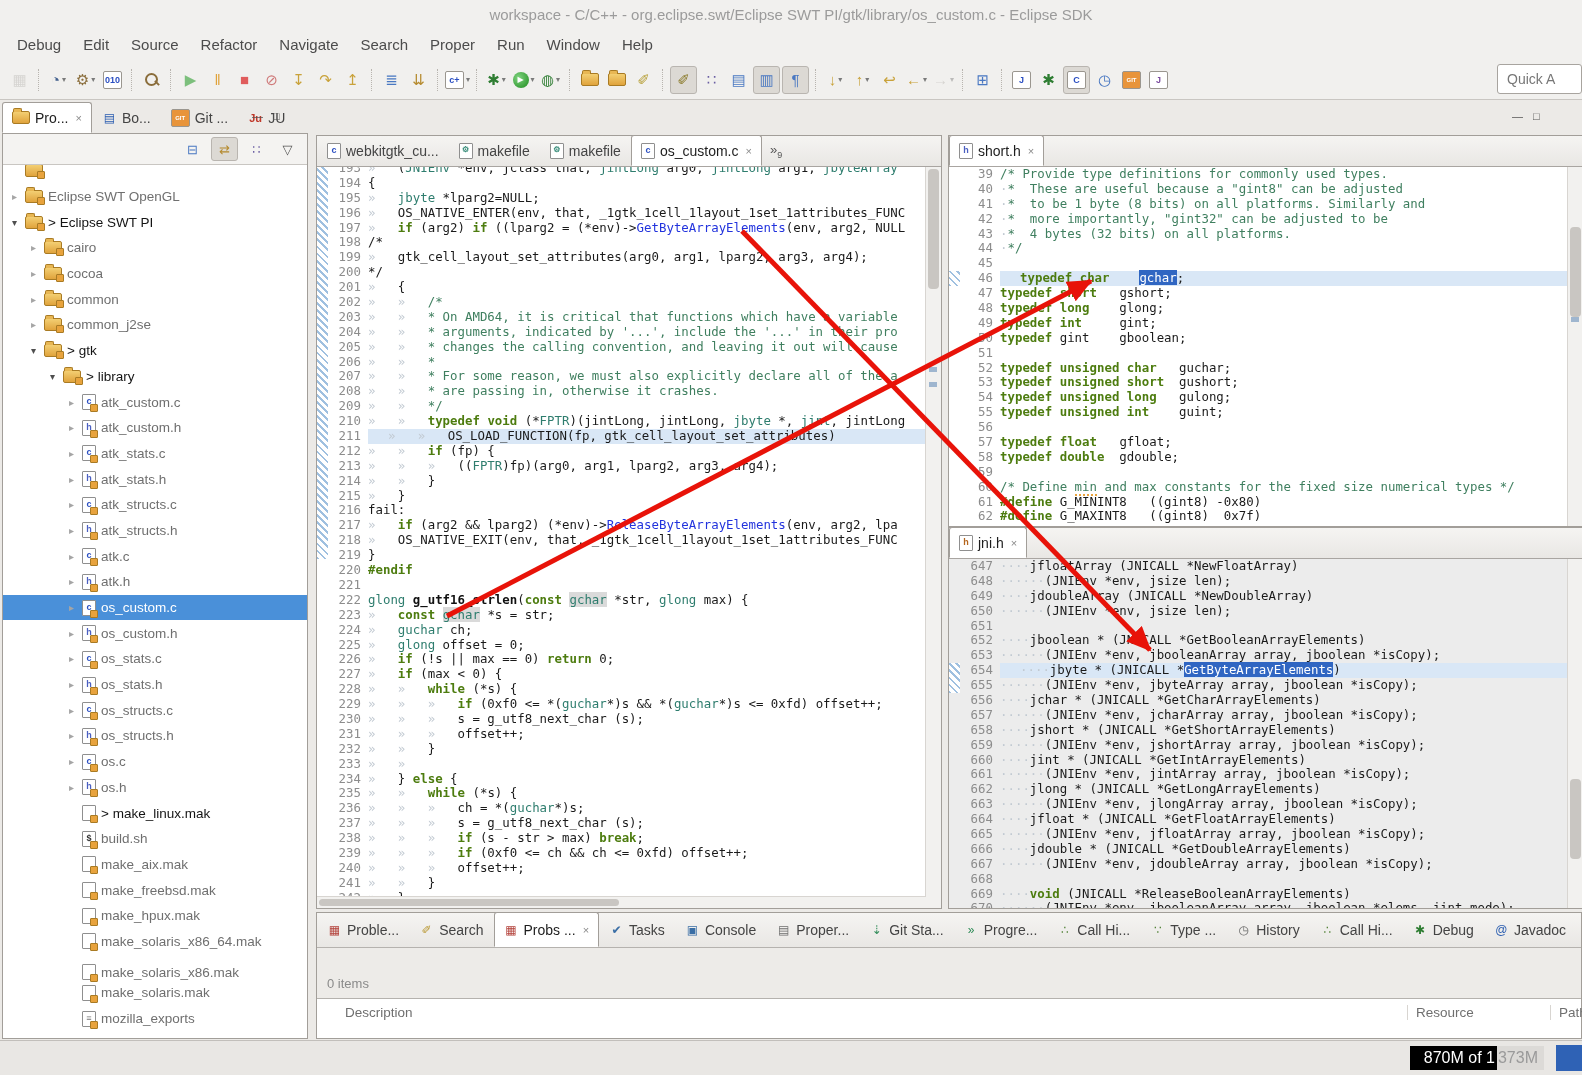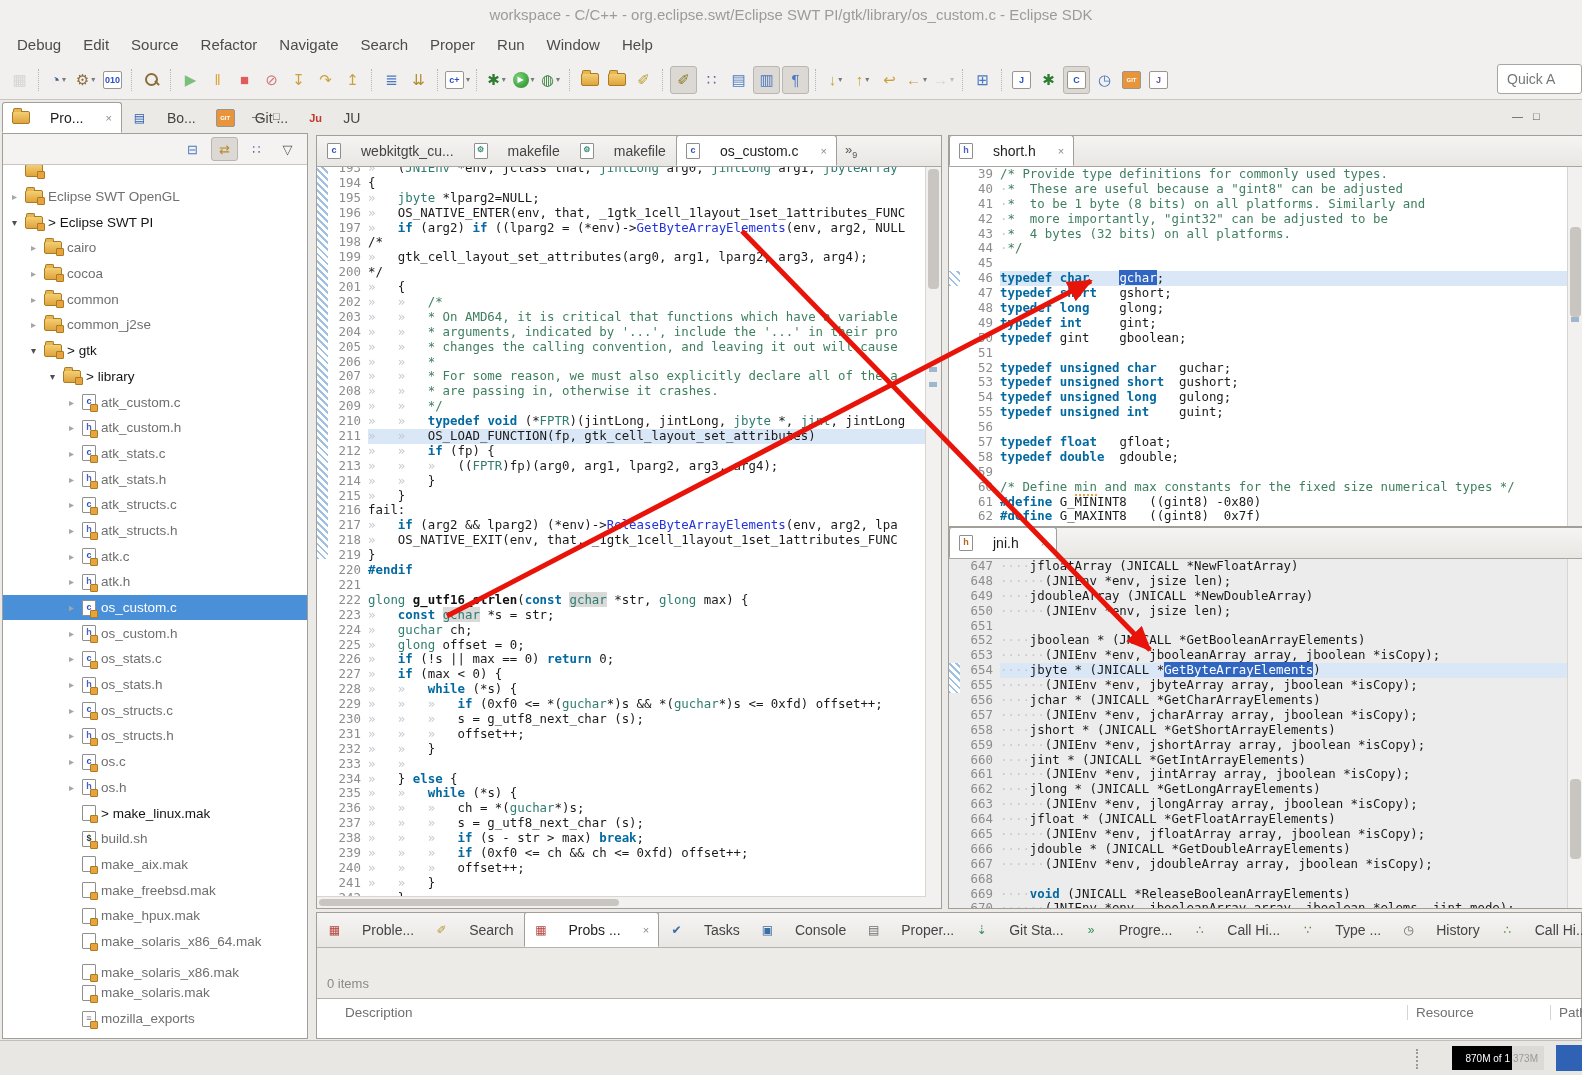--- a/index.html
+++ b/index.html
@@ -27,21 +27,21 @@
         border:1px solid #a97b24;border-bottom:none;border-radius:2px 2px 0 0;}
   .mag{display:inline-block;width:9px;height:9px;border:2px solid #8a6d3b;border-radius:50%;position:relative;}
   .mag:after{content:"";position:absolute;left:7px;top:7px;width:6px;height:2px;background:#8a6d3b;transform:rotate(45deg);}
   .runbtn{display:inline-flex;width:16px;height:16px;border-radius:50%;background:radial-gradient(circle at 35% 35%,#7fd37f,#1d8a1d);
         align-items:center;justify-content:center;color:#fff;font-size:8px;}
   .quick{position:absolute;right:0;top:4px;width:74px;height:28px;background:#fff;border:1px solid #a8a49f;
         border-radius:3px;font-size:14px;color:#777;line-height:28px;padding-left:9px;}
   .wctl{font-size:11px;color:#555;display:flex;gap:10px;align-items:center;}
   
   .tabrow{display:flex;align-items:flex-end;height:30px;position:relative;}
-  .etab{display:flex;align-items:center;gap:20px;padding:0 9px;height:29px;font-size:14px;color:#444;
+  .etab{display:flex;align-items:center;gap:5px;padding:0 9px;height:29px;font-size:14px;color:#444;
         border:1px solid transparent;white-space:nowrap;justify-content:flex-end;}
   .etab.active{background:#fff;border-color:#a29e99;border-bottom-color:#fff;border-radius:3px 3px 0 0;color:#1d1d1d;}
   .closex{font-size:11px;color:#8a8a8a;margin-left:2px;}
   .fico{position:relative;display:inline-block;width:12px;height:14px;background:#fff;border:1px solid #8f8f8f;
         border-radius:1px;font:bold 9px/12px "Liberation Sans",sans-serif;text-align:center;}
   .fico.bdg:after{content:"";position:absolute;right:-3px;bottom:-3px;width:6px;height:6px;background:#e8a33d;
         border:1px solid #a97b24;border-radius:1px;}
   .fldr.bdg:after{content:"";position:absolute;right:-3px;bottom:-3px;width:6px;height:6px;background:#e8a33d;
         border:1px solid #a97b24;border-radius:1px;}
   
@@ -59,22 +59,22 @@
   .estack{position:absolute;border:1px solid #a29e99;background:#fff;display:flex;flex-direction:column;}
   .estack .tabrow{background:linear-gradient(#f5f4f2,#e9e7e4);border-bottom:1px solid #a9a5a1;flex:none;}
   .chev{margin-left:8px;font-size:13px;color:#555;align-self:center;}
   .chev sub{font-size:9px;}
   .ebody{position:relative;flex:1;overflow:hidden;background:#fff;}
   .code{font-family:"DejaVu Sans Mono",monospace;font-size:12.4px;line-height:14.9px;}
   .lines{position:absolute;left:0;top:0;right:15px;}
   .cl{display:flex;height:14.9px;padding-left:13px;}
   .ln{width:31px;text-align:right;padding-right:7px;color:#8c8c8c;flex:none;}
   .lc{flex:1;white-space:pre;}
-  .lc.cur{background:#d9e7f6;}
-  .s-p{color:#1a1a1a;} .s-k{color:#0369a1;font-weight:bold;} .s-c{color:#3f7f5f;}
+  .lc.cur{background:#d9e7f6;padding-left:20px;}
+  .s-p{color:#1a1a1a;} .s-k{color:#4d7c0f;font-weight:bold;} .s-c{color:#3f7f5f;}
   .s-t{color:#2e7d6e;} .s-b{color:#2233dd;} .s-f{color:#111;font-weight:bold;}
   .s-w{color:#c2cad2;} .s-g{color:#2e7d6e;background:#dadada;} .s-s{color:#fff;background:#3066c2;}
   .s-cu{color:#3f7f5f;border-bottom:2px dotted #e8a33d;}
   .qdiff{position:absolute;left:0;width:11px;background:repeating-linear-gradient(45deg,#9fc0e0 0 2px,#ffffff 2px 5px);}
   .vscroll{position:absolute;right:0;top:0;bottom:0;width:15px;background:#f2f1ef;border-left:1px solid #d8d5d1;}
   .vthumb{position:absolute;left:2px;right:2px;background:#c9c6c2;border-radius:4px;}
   .hscroll{position:absolute;left:0;right:15px;bottom:0;height:11px;background:#f2f1ef;border-top:1px solid #d8d5d1;}
   .hthumb{position:absolute;top:2px;bottom:2px;background:#c9c6c2;border-radius:4px;}
   .ovmark{position:absolute;left:3px;width:8px;height:5px;background:#9fb6cf;}
   
@@ -86,21 +86,21 @@
   .bp-items{position:absolute;left:10px;top:62px;font-size:13px;color:#8a8a8a;}
   .bp-head{position:absolute;left:0;right:0;top:84px;height:27px;background:#fff;border-top:1px solid #b5b2ae;
            border-bottom:1px solid #c6c3bf;display:flex;font-size:13.5px;color:#6f6f6f;align-items:center;}
   .bp-head .c1{flex:none;width:1062px;padding-left:13px;margin-left:15px;}
   .bp-head .c2{flex:none;width:134px;border-left:1px solid #d8d5d1;padding-left:8px;}
   .bp-head .c3{flex:1;border-left:1px solid #d8d5d1;padding-left:8px;text-align:right;}
   .bp-rows{position:absolute;left:0;right:0;top:112px;bottom:0;background:#fff;}
   
   .statusbar{left:0;top:1040px;width:1582px;height:35px;background:#e9e7e4;border-top:1px solid #c2bfbb;}
   .grip{position:absolute;right:164px;top:8px;height:20px;border-left:2px dotted #9a9a9a;}
-  .membox{position:absolute;right:38px;top:5px;height:24px;display:flex;align-items:center;font-size:10px;}
+  .membox{position:absolute;right:38px;top:5px;height:24px;display:flex;align-items:center;font-size:16px;}
   .memdark{background:#000;color:#fff;height:24px;display:flex;align-items:center;padding:0 2px 0 14px;}
   .memlight{background:#dcdad7;color:#9a9a9a;height:24px;display:flex;align-items:center;padding:0 6px 0 1px;}
   .bluesliver{position:absolute;right:0;top:4px;width:26px;height:26px;background:#2f62b5;}
   .arrowsvg{left:0;top:0;width:1582px;height:1075px;pointer-events:none;z-index:50;}
 </style>
 </head>
 <body>
 
 <div class="app">
 

